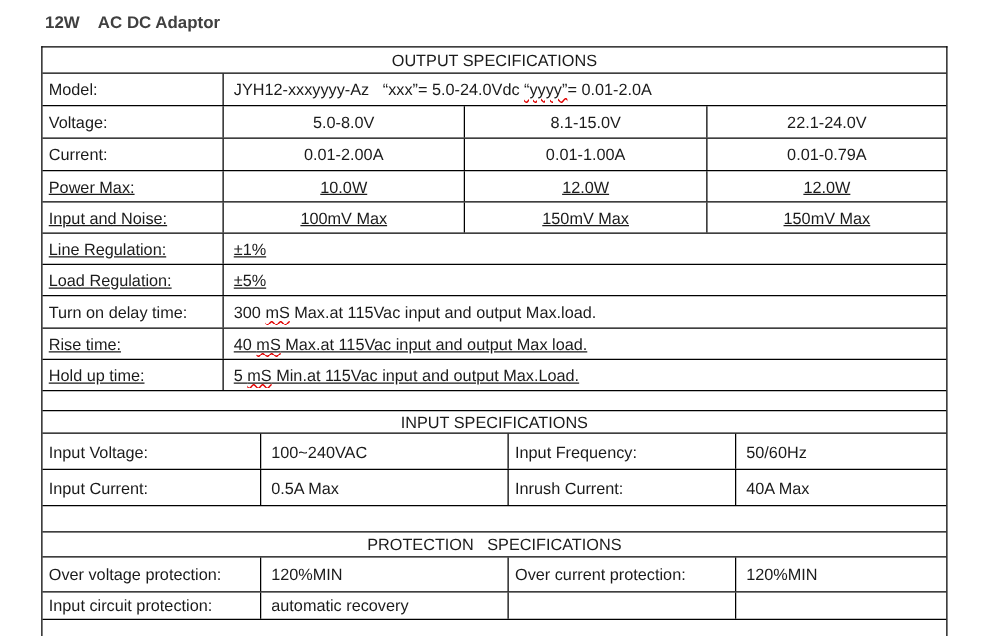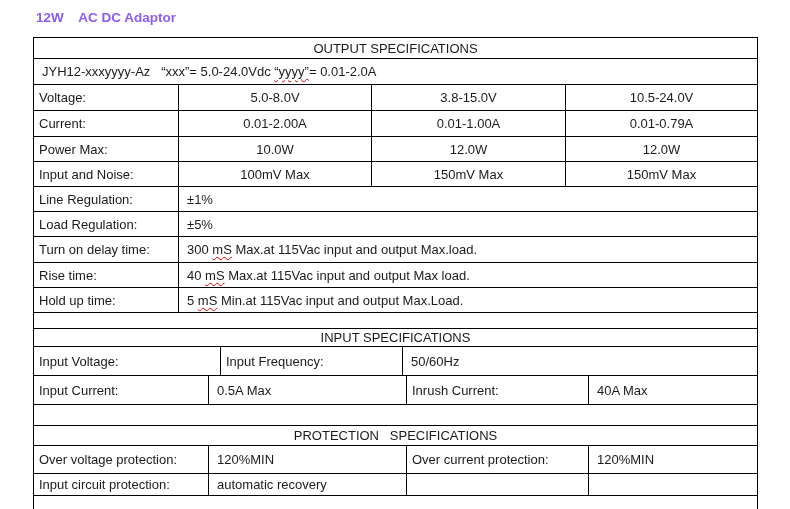--- a/index.html
+++ b/index.html
@@ -9,21 +9,21 @@
     overflow:hidden;
     background:#ffffff;
     font-family:"Liberation Sans", sans-serif;
     color:#1b1b1b;
     font-size:13px;
   }
   .doc-title{
     position:absolute;left:36px;top:10px;
     font-size:13.5px;font-weight:600;
     white-space:pre;
-    color:#8b5cf6;
+    color:#404040;
   }
   .spec-table{
     position:absolute;left:33px;top:37px;
     width:723px;
     border:1px solid #000;
     border-bottom:none;
     background:#fff;
   }
   .row{display:flex;border-bottom:1px solid #000;align-items:stretch;}
   .cell{display:flex;align-items:center;box-sizing:border-box;overflow:hidden;}
@@ -40,21 +40,21 @@
   .w-wide{flex:1;}
   
   .w-lbl-io{width:174px;flex:none;}
   .w-v1{width:186px;flex:none;}
   .w-l2{width:182px;flex:none;margin-left:12px;}
   .w-v2{flex:1;}
   
   .h-hdr-out{height:20px;}
   .h-model{height:25px;}
   .h-26{height:25px;}
-  .h-25{height:24px;}
+  .h-25{height:24px;text-decoration:underline;}
   .h-sp1{height:15px;}
   .h-hdr-in{height:17px;}
   .h-in{height:28px;}
   .h-sp2{height:20px;}
   .h-hdr-prot{height:19px;}
   .h-prot1{height:27px;}
   .h-prot2{height:21px;}
   .h-sp3{height:40px;border-bottom:none;}
   .sq{
     text-decoration-line:underline;
@@ -72,28 +72,29 @@
 
   <div class="doc-title">12W    AC DC Adaptor</div>
 
   <div class="spec-table">
 
     <div class="row h-hdr-out">
       <div class="cell hdr w-wide">OUTPUT SPECIFICATIONS</div>
     </div>
 
     <div class="row h-model">
+      <div class="cell lbl w-lbl-out">Model:</div>
       <div class="cell val-left w-wide"><span class="pre">JYH12-xxxyyyy-Az   “xxx”= 5.0-24.0Vdc </span><span class="pre sq">“yyyy”</span><span class="pre">= 0.01-2.0A</span></div>
     </div>
 
     <div class="row h-26">
       <div class="cell lbl w-lbl-out">Voltage:</div>
       <div class="cell val-center w-c1">5.0-8.0V</div>
-      <div class="cell val-center w-c2">3.8-15.0V</div>
-      <div class="cell val-center w-c3">10.5-24.0V</div>
+      <div class="cell val-center w-c2">8.1-15.0V</div>
+      <div class="cell val-center w-c3">22.1-24.0V</div>
     </div>
 
     <div class="row h-26">
       <div class="cell lbl w-lbl-out">Current:</div>
       <div class="cell val-center w-c1">0.01-2.00A</div>
       <div class="cell val-center w-c2">0.01-1.00A</div>
       <div class="cell val-center w-c3">0.01-0.79A</div>
     </div>
 
     <div class="row h-25">
@@ -136,20 +137,21 @@
     </div>
 
     <div class="row h-sp1"></div>
 
     <div class="row h-hdr-in">
       <div class="cell hdr w-wide">INPUT SPECIFICATIONS</div>
     </div>
 
     <div class="row h-in">
       <div class="cell lbl w-lbl-io">Input Voltage:</div>
+      <div class="cell val-left w-v1">100~240VAC</div>
       <div class="cell lbl w-l2">Input Frequency:</div>
       <div class="cell val-left w-v2">50/60Hz</div>
     </div>
 
     <div class="row h-in">
       <div class="cell lbl w-lbl-io">Input Current:</div>
       <div class="cell val-left w-v1">0.5A Max</div>
       <div class="cell lbl w-l2">Inrush Current:</div>
       <div class="cell val-left w-v2">40A Max</div>
     </div>

